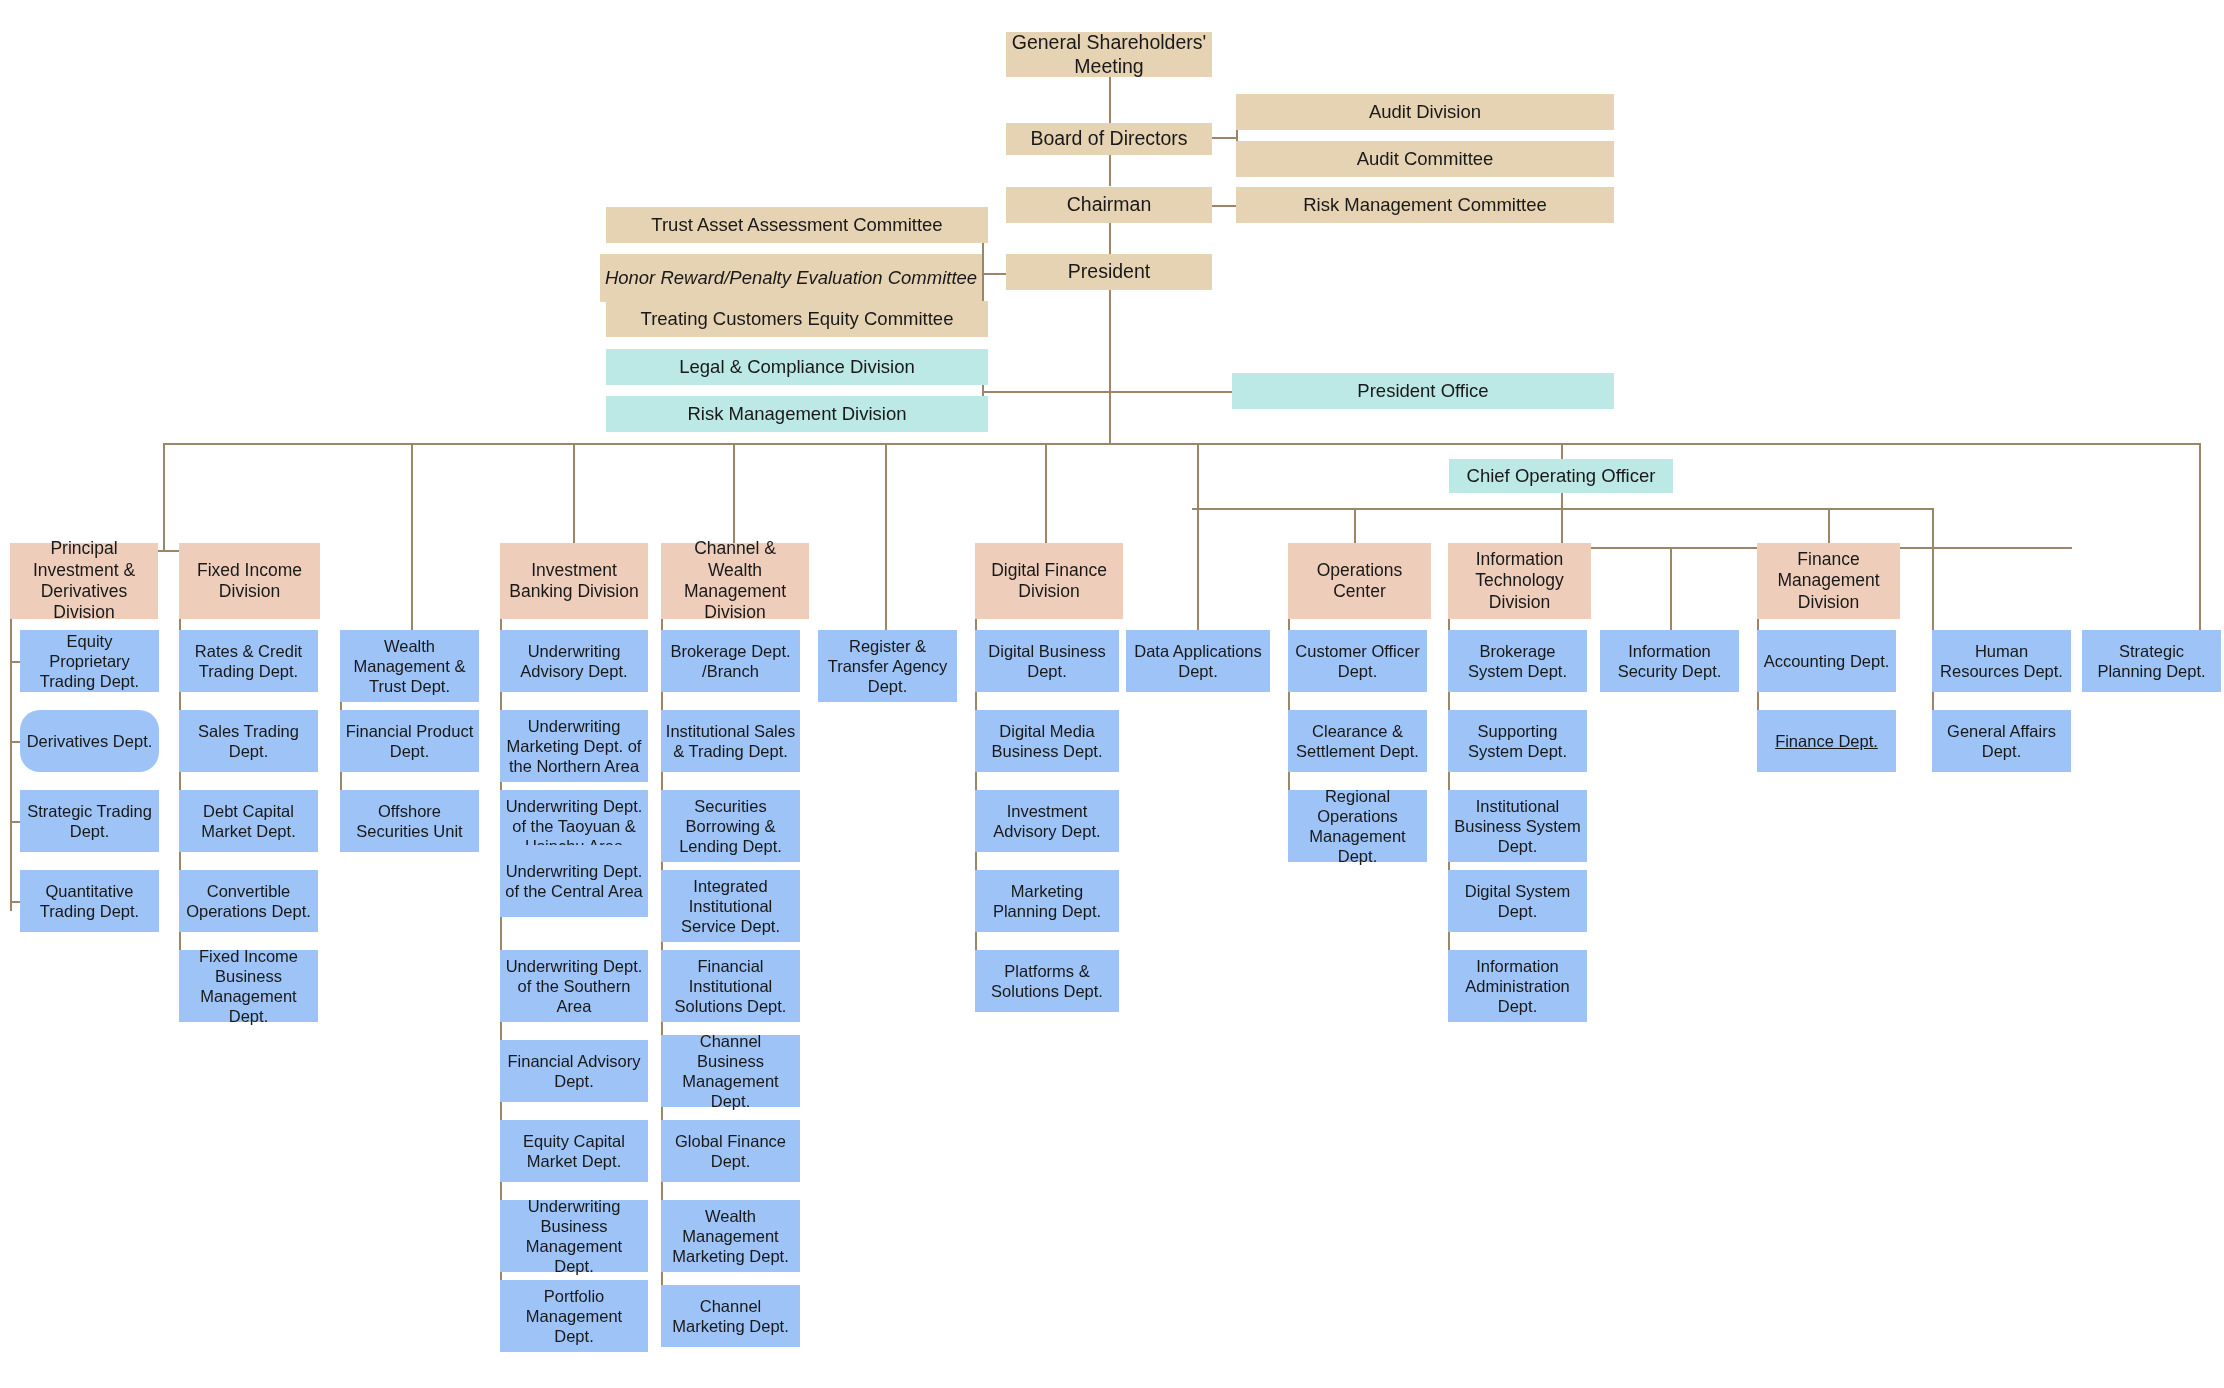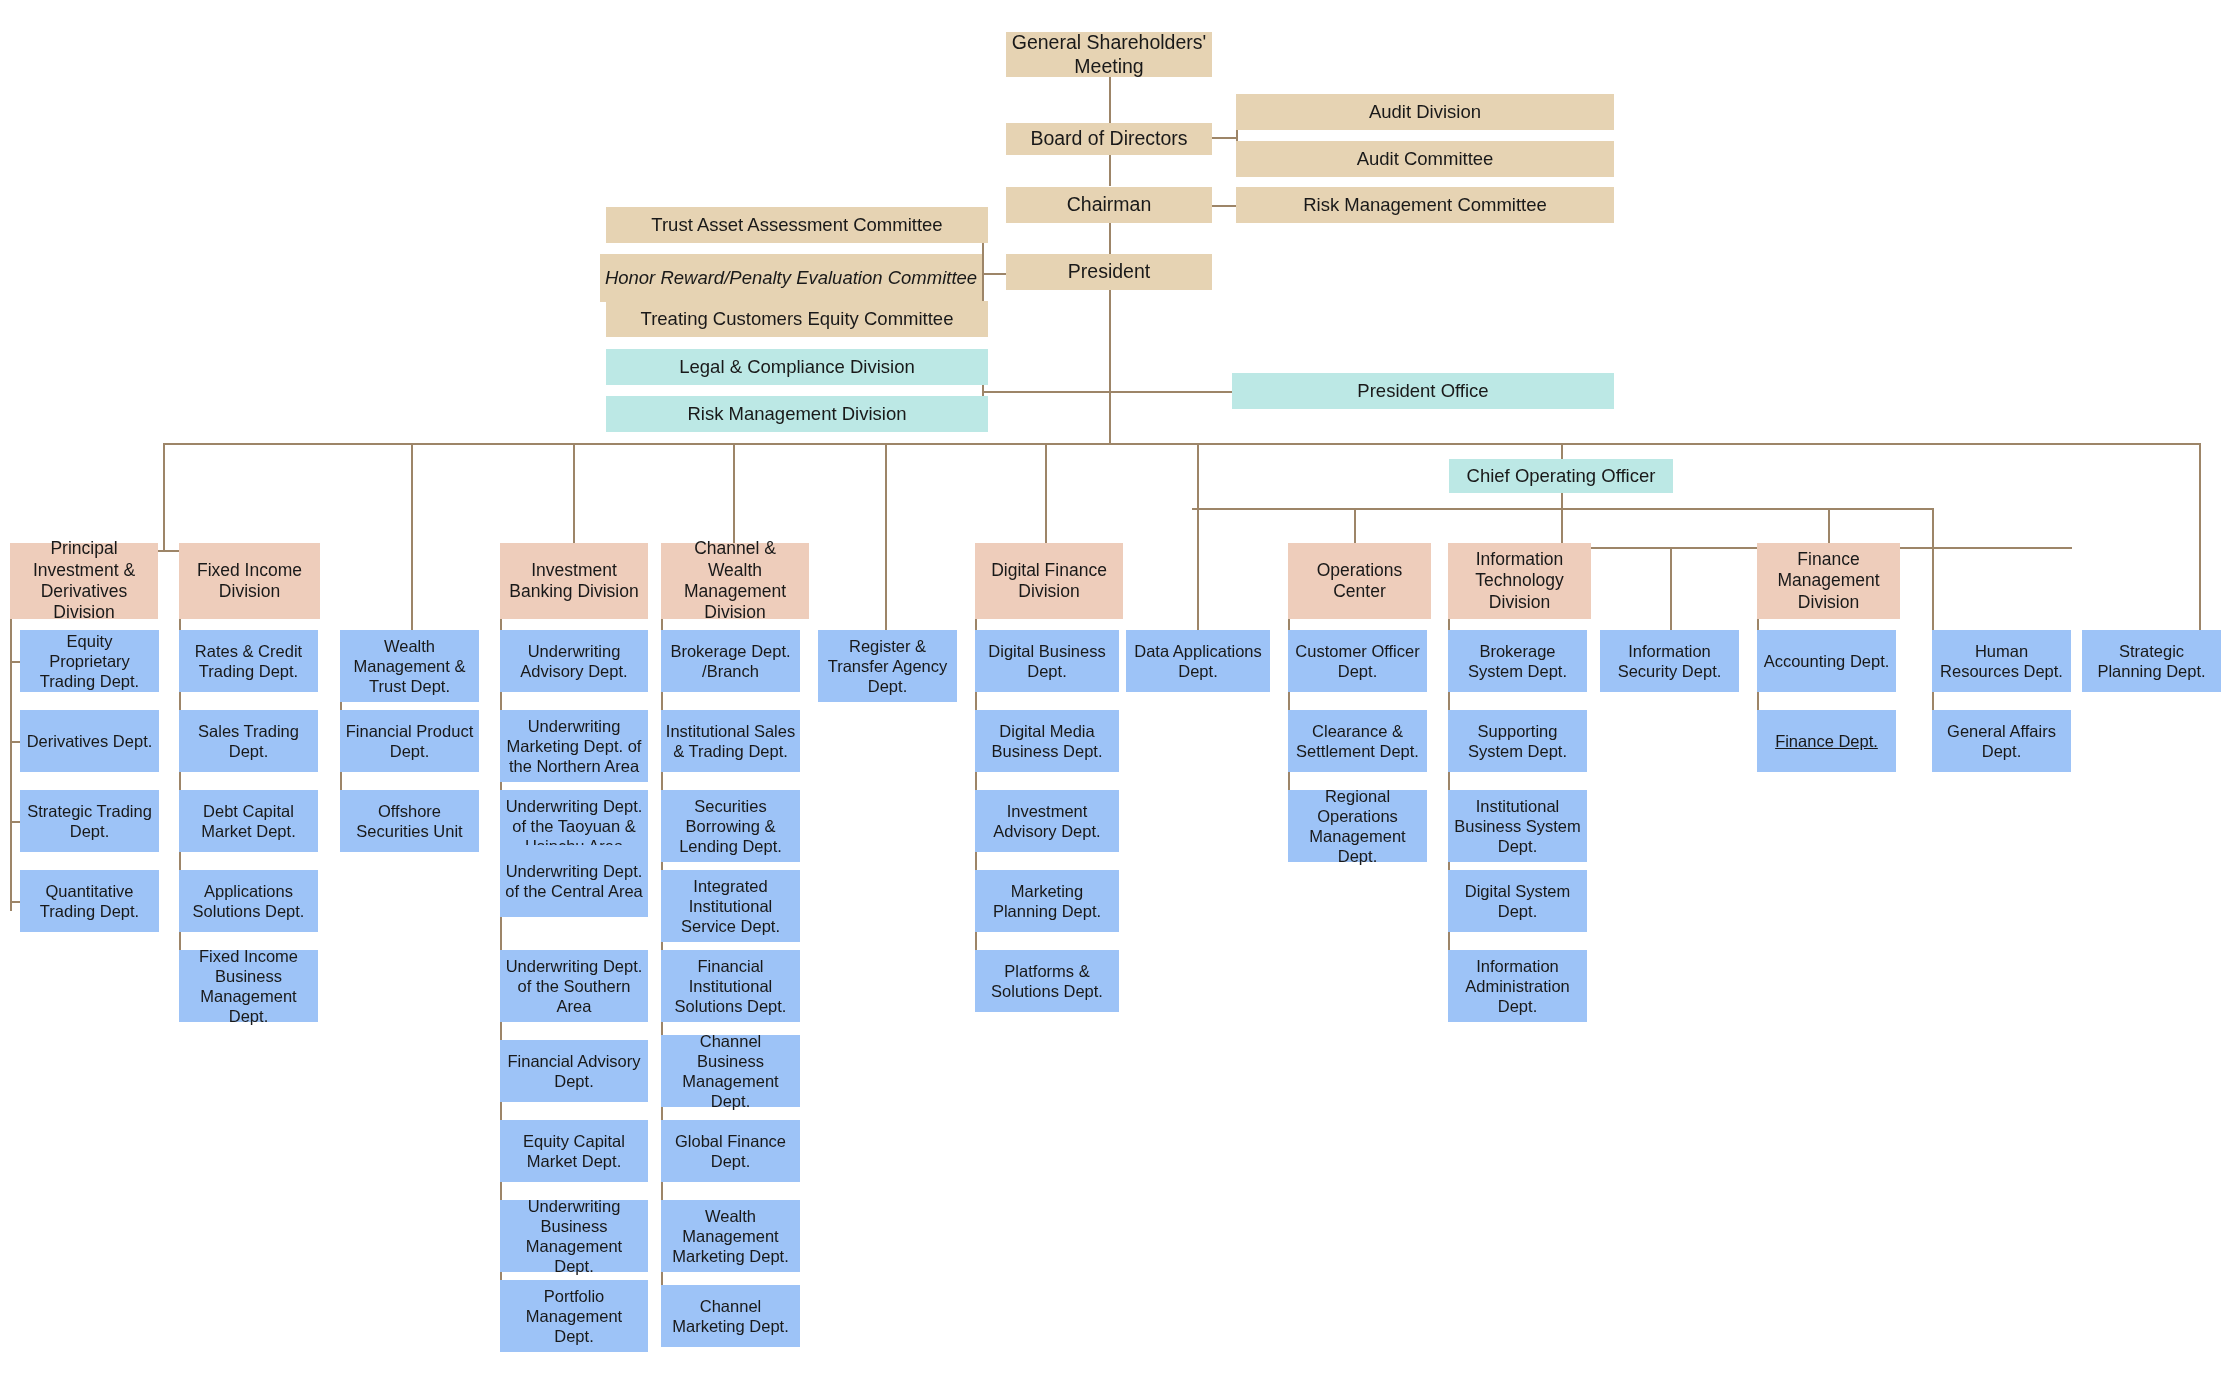--- a/index.html
+++ b/index.html
@@ -197,28 +197,28 @@
   <div class="node peach f18" style="left:10px;top:543px;width:148px;height:76px;">Principal Investment &amp; Derivatives Division</div>
   <div class="node peach f18" style="left:179px;top:543px;width:141px;height:76px;">Fixed Income Division</div>
   <div class="node peach f18" style="left:500px;top:543px;width:148px;height:76px;">Investment Banking Division</div>
   <div class="node peach f18" style="left:661px;top:543px;width:148px;height:76px;">Channel &amp; Wealth Management Division</div>
   <div class="node peach f18" style="left:975px;top:543px;width:148px;height:76px;">Digital Finance Division</div>
   <div class="node peach f18" style="left:1288px;top:543px;width:143px;height:76px;">Operations Center</div>
   <div class="node peach f18" style="left:1448px;top:543px;width:143px;height:76px;">Information Technology Division</div>
   <div class="node peach f18" style="left:1757px;top:543px;width:143px;height:76px;">Finance Management Division</div>
 
   <div class="node blue f17" style="left:20px;top:630px;width:139px;height:62px;">Equity Proprietary Trading Dept.</div>
-  <div class="node blue f17" style="left:20px;top:710px;width:139px;height:62px;">Derivatives Dept.</div>
+  <div class="node blue f17" style="left:20px;top:710px;width:139px;height:62px;border-radius:20px;">Derivatives Dept.</div>
   <div class="node blue f17" style="left:20px;top:790px;width:139px;height:62px;">Strategic Trading Dept.</div>
   <div class="node blue f17" style="left:20px;top:870px;width:139px;height:62px;">Quantitative Trading Dept.</div>
 
   <div class="node blue f17" style="left:179px;top:630px;width:139px;height:62px;">Rates &amp; Credit Trading Dept.</div>
   <div class="node blue f17" style="left:179px;top:710px;width:139px;height:62px;">Sales Trading Dept.</div>
   <div class="node blue f17" style="left:179px;top:790px;width:139px;height:62px;">Debt Capital Market Dept.</div>
-  <div class="node blue f17" style="left:179px;top:870px;width:139px;height:62px;">Applications Solutions Dept.</div>
+  <div class="node blue f17" style="left:179px;top:870px;width:139px;height:62px;">Convertible Operations Dept.</div>
   <div class="node blue f17" style="left:179px;top:950px;width:139px;height:72px;">Fixed Income Business Management Dept.</div>
 
   <div class="node blue f17" style="left:340px;top:630px;width:139px;height:72px;">Wealth Management &amp; Trust Dept.</div>
   <div class="node blue f17" style="left:340px;top:710px;width:139px;height:62px;">Financial Product Dept.</div>
   <div class="node blue f17" style="left:340px;top:790px;width:139px;height:62px;">Offshore Securities Unit</div>
 
   <div class="node blue f17" style="left:500px;top:630px;width:148px;height:62px;">Underwriting Advisory Dept.</div>
   <div class="node blue f17" style="left:500px;top:710px;width:148px;height:72px;">Underwriting Marketing Dept. of the Northern Area</div>
   <div class="node blue f17" style="left:500px;top:790px;width:148px;height:72px;">Underwriting Dept. of the Taoyuan &amp; Hsinchu Area</div>
   <div class="node blue f17" style="left:500px;top:845px;width:148px;height:72px;">Underwriting Dept. of the Central Area</div>

